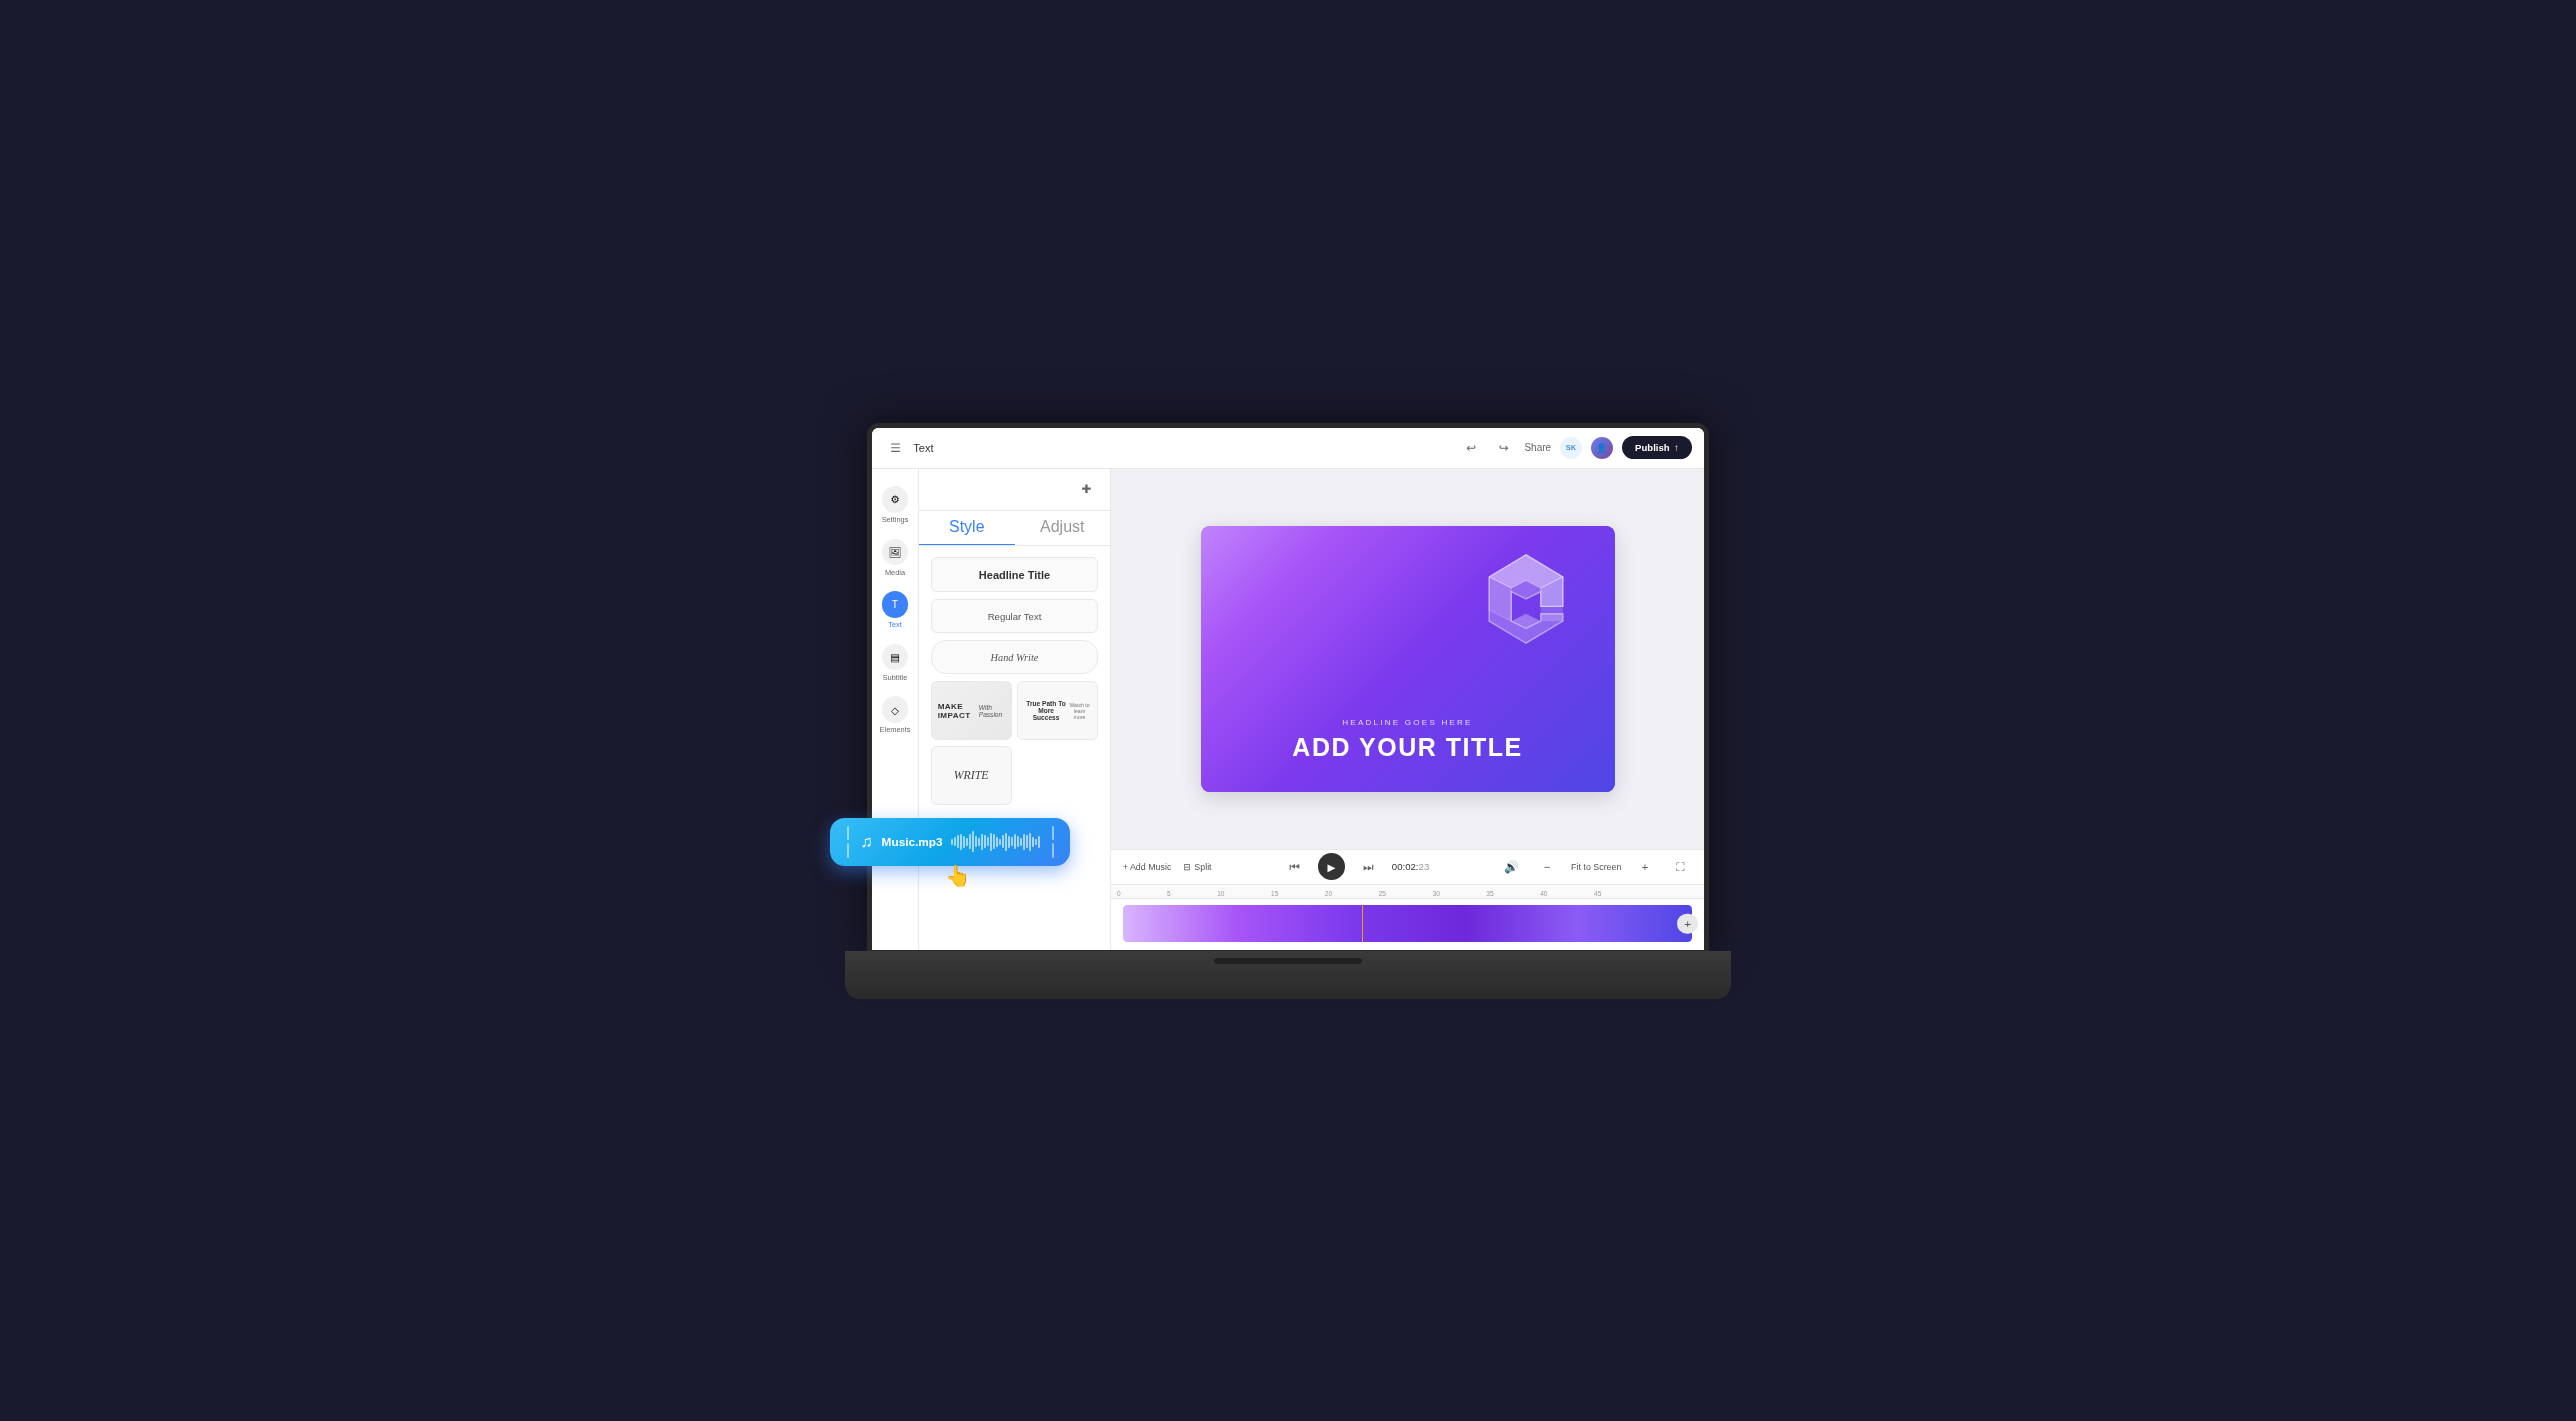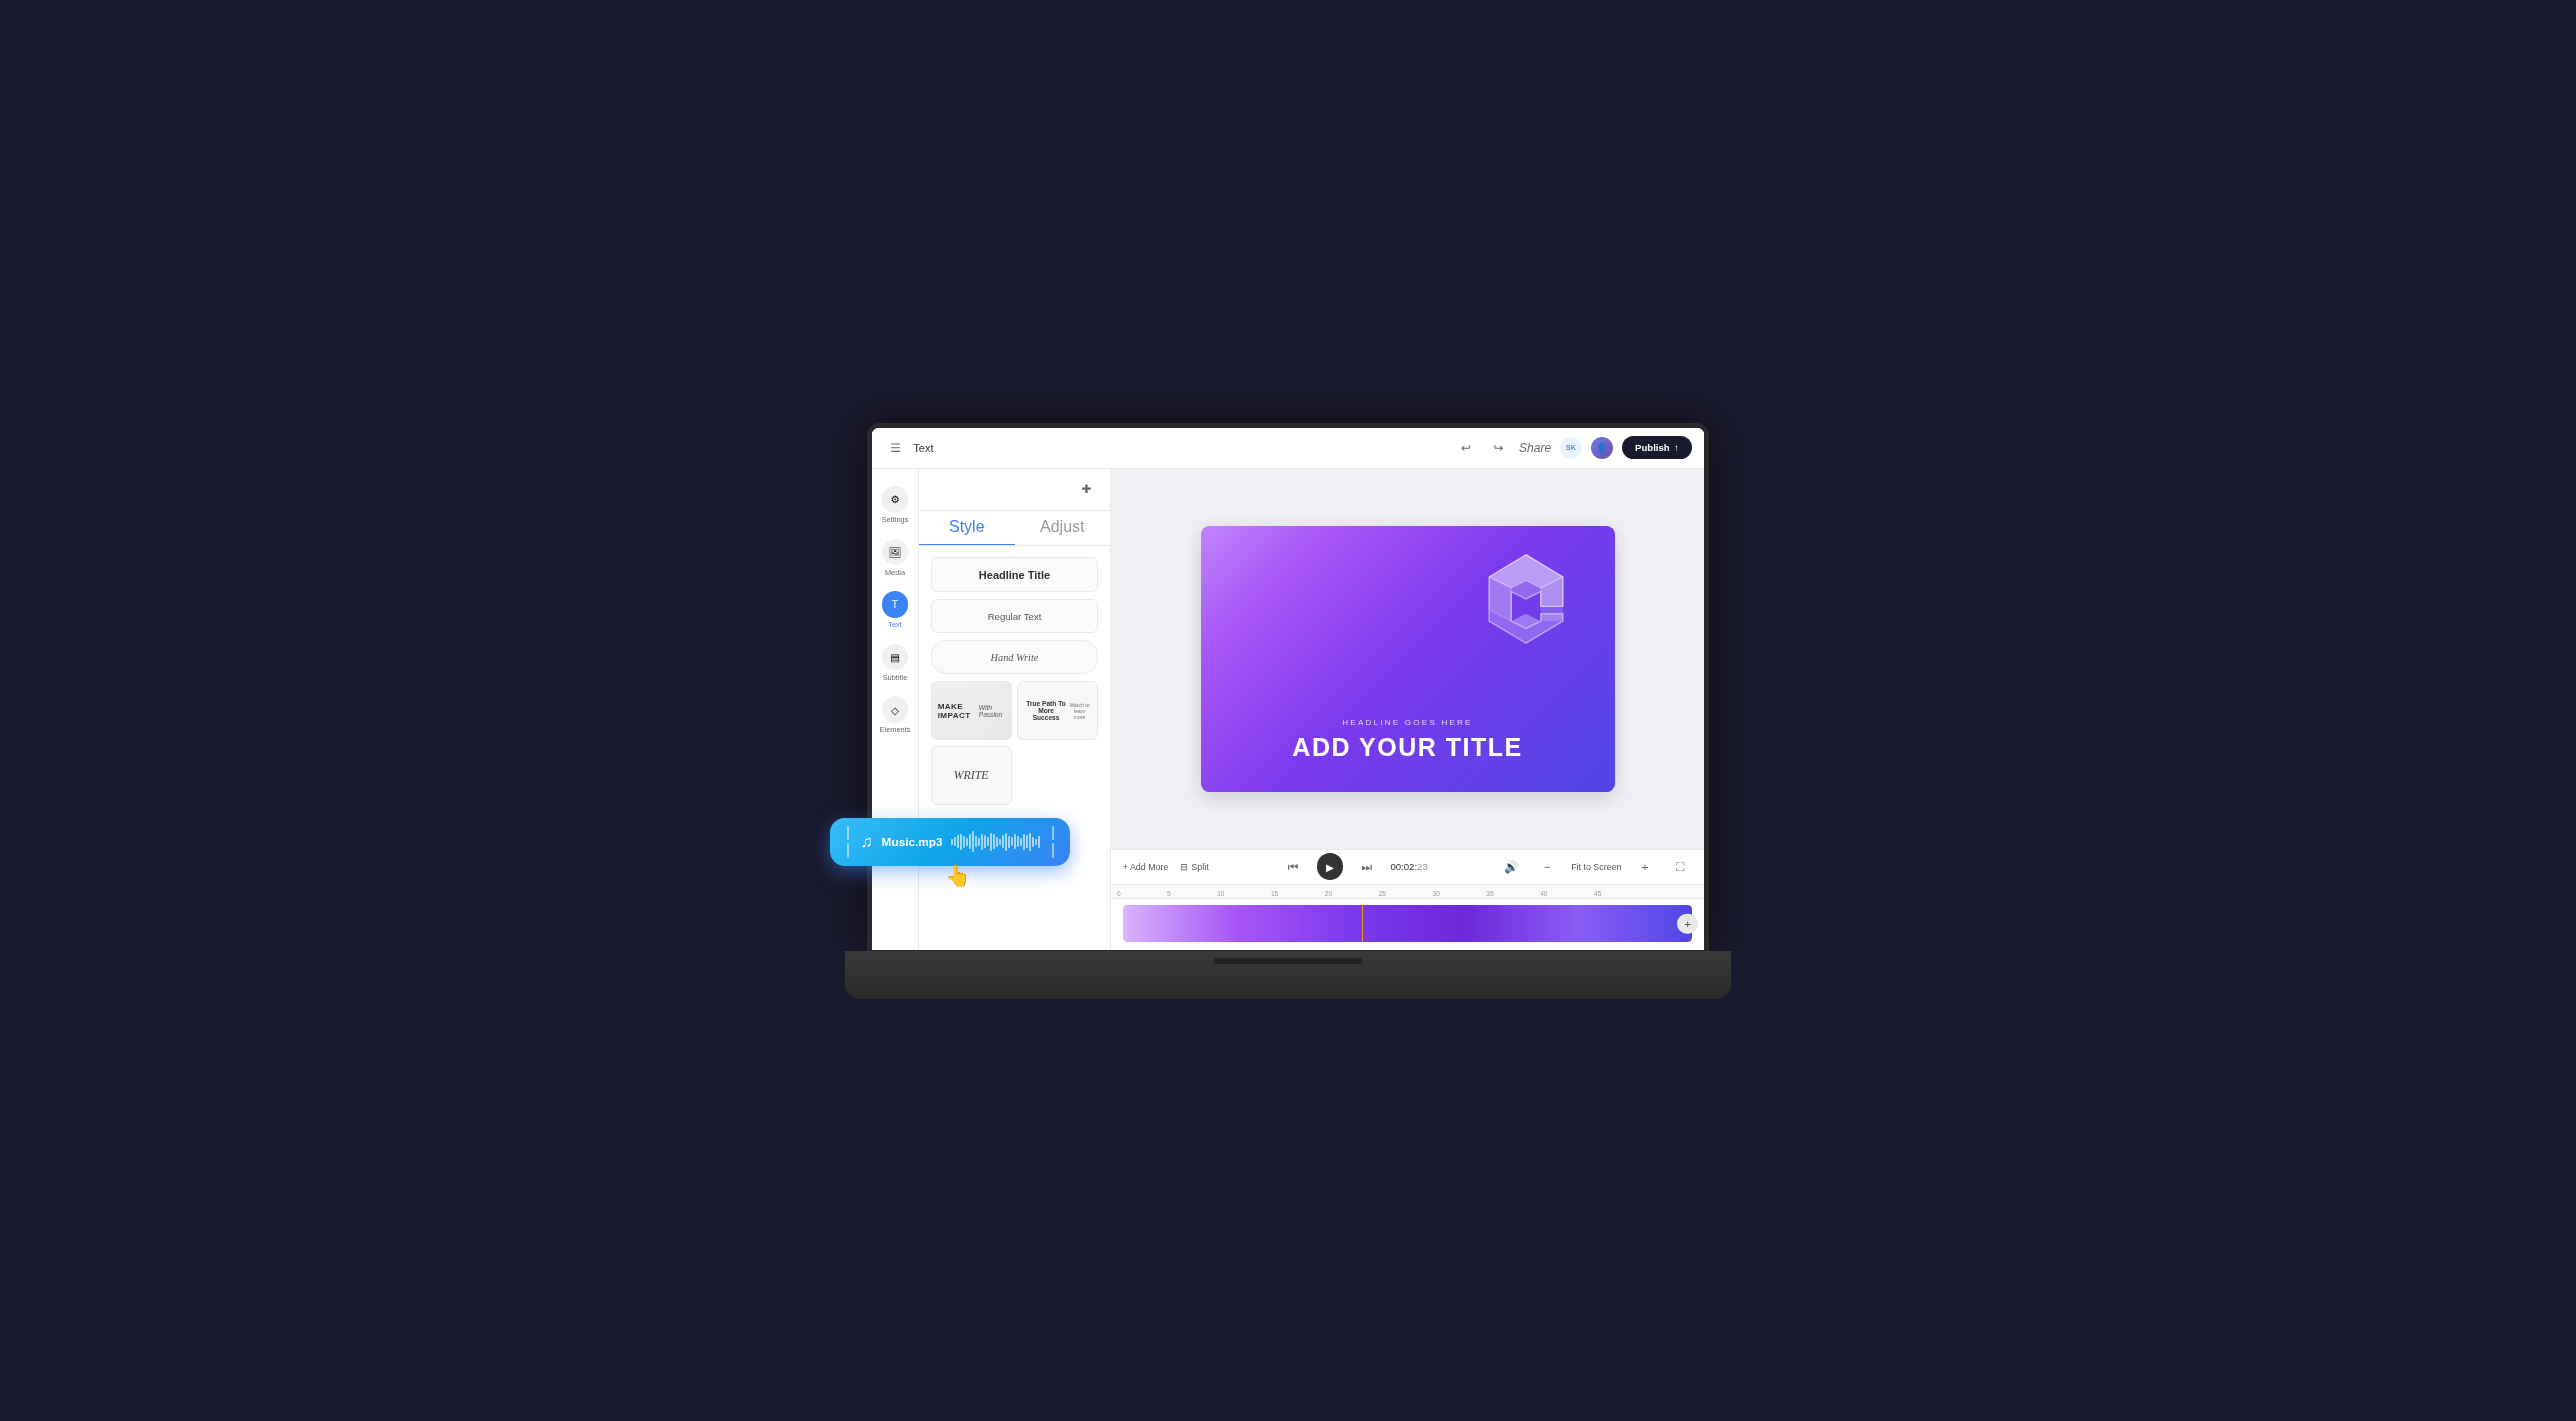--- a/index.html
+++ b/index.html
@@ -101,23 +101,22 @@
       background: none;
       cursor: pointer;
       color: #666;
       font-size: 11.8px;
     }
 
     .share-btn {
       background: none;
       border: none;
       color: #666;
-      font-size: 12px;
-      cursor: pointer;
-      font-style: italic;
+      font-size: 10px;
+      cursor: pointer;
     }
 
     .avatar-sk {
       width: 22px;
       height: 22px;
       background: #e8f4ff;
       border-radius: 50%;
       display: flex;
       align-items: center;
       justify-content: center;
@@ -698,21 +697,21 @@
 
               <div class="canvas-text-area">
                 <div class="canvas-headline">HEADLINE GOES HERE</div>
                 <div class="canvas-title">ADD YOUR TITLE</div>
               </div>
             </div>
           </div>
 
           <div class="bottom-controls">
             <button class="control-btn">
-              <span>+ Add More</span>
+              <span>+ Add Music</span>
             </button>
             <button class="control-btn">
               <span>⊟</span>
               <span>Split</span>
             </button>
             <div class="spacer"></div>
             <button class="icon-btn">⏮</button>
             <button class="play-btn">
               <span>▶</span>
             </button>

